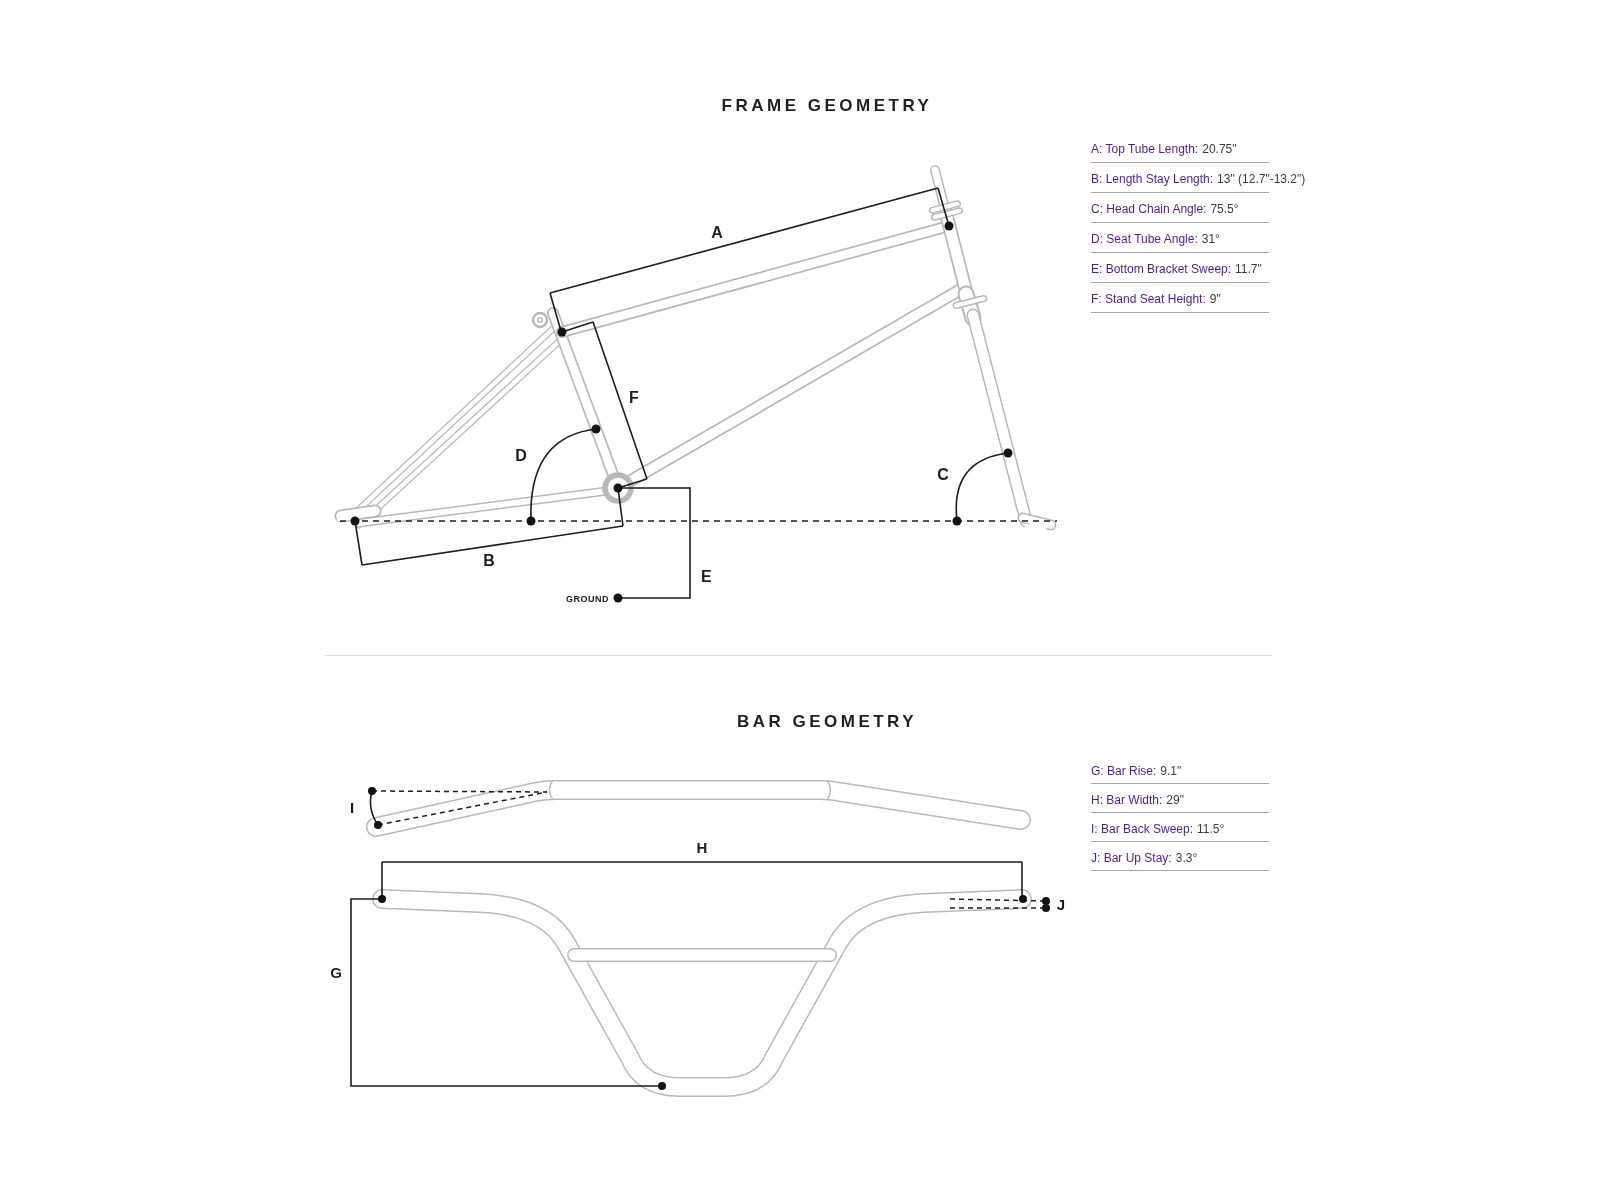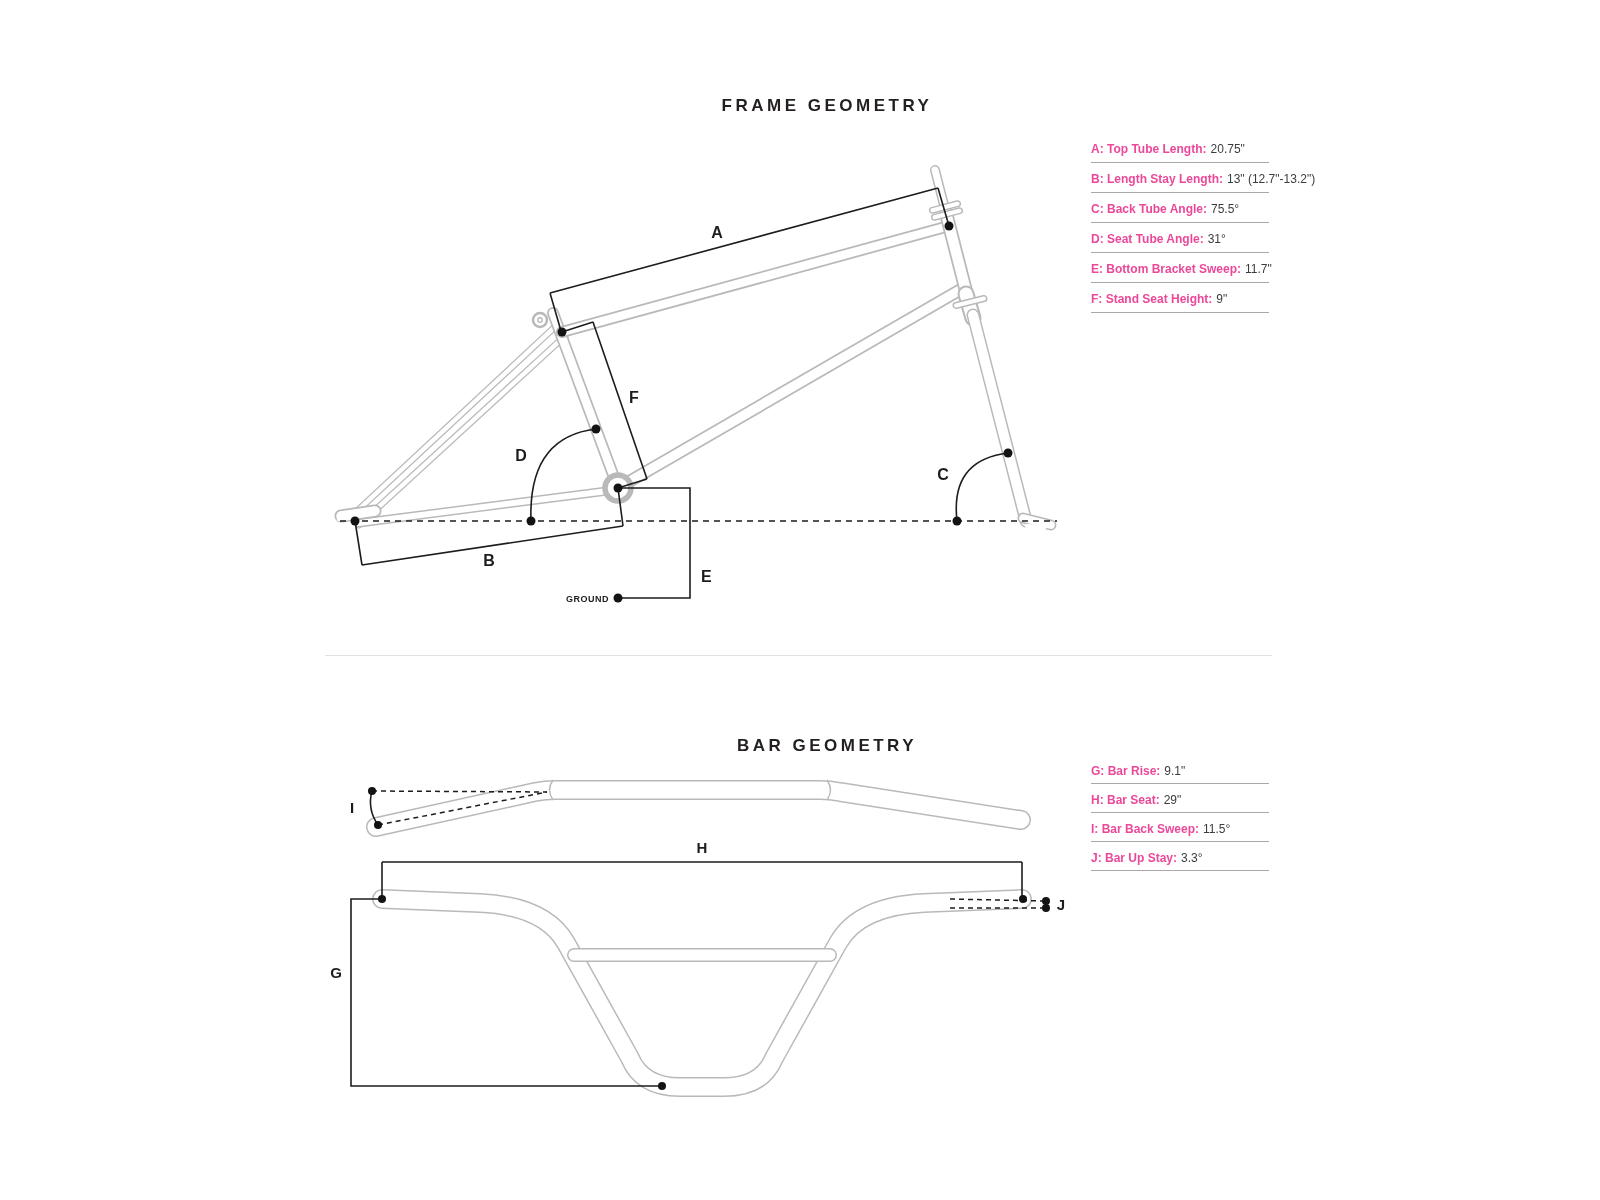--- a/index.html
+++ b/index.html
@@ -4,21 +4,21 @@
 <style>
   html,body{margin:0;padding:0;background:#fff;}
   .canvas{position:relative;width:1416px;height:1200px;background:#ffffff;overflow:hidden;
           font-family:"Liberation Sans",sans-serif;color:#231f20;padding-left:22px;}
   .section-title{position:absolute;transform:translateX(-50%);font-size:17px;font-weight:700;
           letter-spacing:3.5px;color:#231f20;white-space:nowrap;}
   .specs{position:absolute;width:178px;}
   .spec-row{border-bottom:1px solid #a9a9a9;font-size:12px;white-space:nowrap;}
   .specs.frame .spec-row{height:25px;line-height:25px;margin-bottom:4px;}
   .specs.bar .spec-row{height:24px;line-height:24px;margin-bottom:4px;}
-  .lbl{font-weight:700;color:#ec4899;}
+  .lbl{font-weight:400;color:#4c1d95;}
   .val{margin-left:4px;font-weight:400;color:#3c3c3c;}
   .divider{position:absolute;height:1px;background:#e2e2e2;}
   svg{position:absolute;overflow:visible;}
   svg text{font-family:"Liberation Sans",sans-serif;font-weight:700;fill:#1d1d1d;}
   .dim{stroke:#1d1d1d;stroke-width:1.6;fill:none;}
   .dsh{stroke:#1d1d1d;stroke-width:1.5;fill:none;}
   .dot{fill:#131313;stroke:none;}
   .tube{stroke:#b9b9b9;fill:none;stroke-linecap:round;stroke-linejoin:round;}
   .fillw{stroke:#ffffff;fill:none;stroke-linecap:round;stroke-linejoin:round;}
 </style>
@@ -114,29 +114,29 @@
       <text x="196" y="320" font-size="16" text-anchor="middle" dominant-baseline="central">D</text>
       <text x="376" y="441" font-size="16" text-anchor="start" dominant-baseline="central">E</text>
       <text x="309" y="262" font-size="16" text-anchor="middle" dominant-baseline="central">F</text>
       <text x="284" y="467" font-size="9" letter-spacing="0.5" text-anchor="end">GROUND</text>
     </g>
   </svg>
 
   <div class="specs frame" style="left:1091px;top:137px;">
     <div class="spec-row"><span class="lbl">A: Top Tube Length:</span><span class="val">20.75"</span></div>
     <div class="spec-row"><span class="lbl">B: Length Stay Length:</span><span class="val">13" (12.7"-13.2")</span></div>
-    <div class="spec-row"><span class="lbl">C: Back Tube Angle:</span><span class="val">75.5°</span></div>
+    <div class="spec-row"><span class="lbl">C: Head Chain Angle:</span><span class="val">75.5°</span></div>
     <div class="spec-row"><span class="lbl">D: Seat Tube Angle:</span><span class="val">31°</span></div>
     <div class="spec-row"><span class="lbl">E: Bottom Bracket Sweep:</span><span class="val">11.7"</span></div>
     <div class="spec-row"><span class="lbl">F: Stand Seat Height:</span><span class="val">9"</span></div>
   </div>
 
   <div class="divider" style="left:325px;top:655px;width:947px;"></div>
 
-  <div class="section-title" style="left:827px;top:712px;margin-top:24px;">BAR GEOMETRY</div>
+  <div class="section-title" style="left:827px;top:712px;">BAR GEOMETRY</div>
 
   <svg style="left:325px;top:750px;" width="750" height="360" viewBox="0 0 750 360">
 
     <g>
       <path class="tube" stroke-width="20" d="M51,77 L210,42 Q220,40 230,40 L495,40 Q505,40 515,42 L696,70"></path>
       <path class="fillw" stroke-width="17" d="M51,77 L210,42 Q220,40 230,40 L495,40 Q505,40 515,42 L696,70"></path>
       <path d="M228,30 Q221,40 228,50" fill="none" stroke="#b9b9b9" stroke-width="1.4"></path>
       <path d="M502,30 Q509,40 502,50" fill="none" stroke="#b9b9b9" stroke-width="1.4"></path>
       <path class="dsh" stroke-dasharray="5 4" d="M47,41 L222,42"></path>
       <path class="dsh" stroke-dasharray="5 4" d="M53,75 L222,42"></path>
@@ -164,18 +164,18 @@
       <path class="dsh" stroke-dasharray="5 4" d="M625,158 L719,158"></path>
       <circle class="dot" cx="698" cy="149" r="4"></circle>
       <circle class="dot" cx="721" cy="151" r="4"></circle>
       <circle class="dot" cx="721" cy="158" r="4"></circle>
       <text x="736" y="154" font-size="15" text-anchor="middle" dominant-baseline="central">J</text>
     </g>
   </svg>
 
   <div class="specs bar" style="left:1091px;top:759px;">
     <div class="spec-row"><span class="lbl">G: Bar Rise:</span><span class="val">9.1"</span></div>
-    <div class="spec-row"><span class="lbl">H: Bar Seat:</span><span class="val">29"</span></div>
+    <div class="spec-row"><span class="lbl">H: Bar Width:</span><span class="val">29"</span></div>
     <div class="spec-row"><span class="lbl">I: Bar Back Sweep:</span><span class="val">11.5°</span></div>
     <div class="spec-row"><span class="lbl">J: Bar Up Stay:</span><span class="val">3.3°</span></div>
   </div>
 
 </div>
 
 </body></html>

